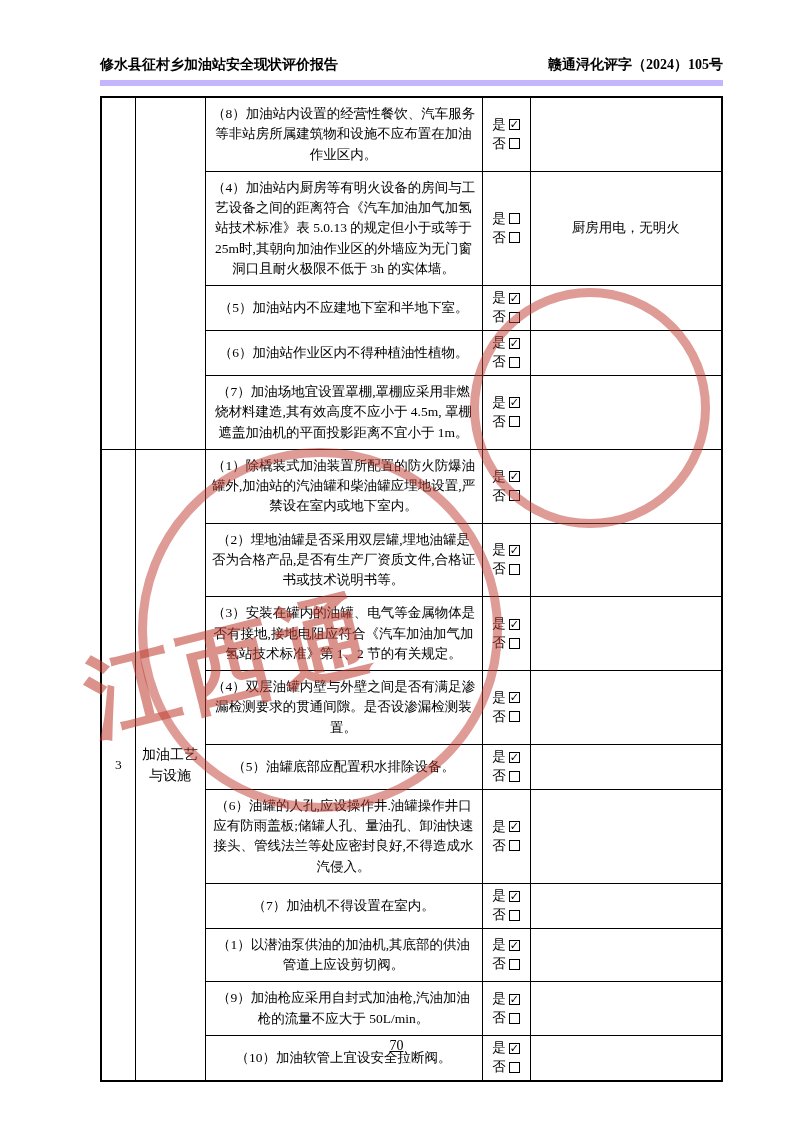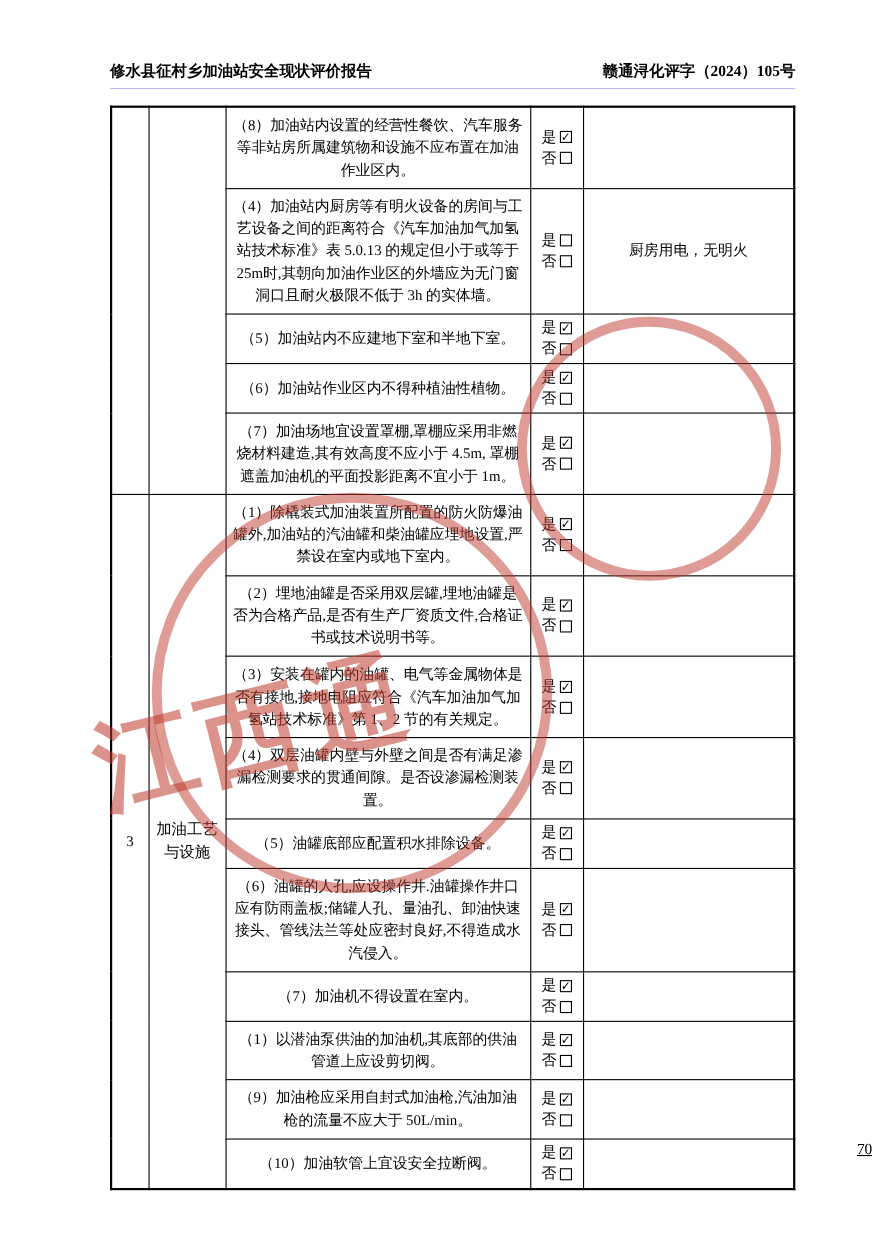--- a/index.html
+++ b/index.html
@@ -15,21 +15,21 @@
 
   .header {
     position: absolute;
     top: 56px; left: 100px; right: 70px;
     display: flex;
     justify-content: space-between;
     align-items: flex-end;
     font-weight: bold;
     font-size: 14px;
     padding-bottom: 6px;
-    border-bottom: 1px solid #c4b5fd;
+    border-bottom: 6px solid #c4b5fd;
   }
 
   .table-wrap { position: absolute; top: 96px; left: 100px; right: 70px; }
   table {
     width: 100%;
     border-collapse: collapse;
     border: 2px solid #000;
     table-layout: fixed;
   }
   td {
@@ -63,21 +63,21 @@
     font-size: 11px;
     line-height: 9px;
     font-weight: bold;
     text-align: center;
     overflow: visible;
   }
 
   .footer {
     position: absolute;
     bottom: 68px; left: 0; right: 0;
-    text-align: right;
+    text-align: center;
     font-size: 14px;
     text-decoration: underline;
   }
 
   
   .watermark { position: absolute; inset: 0; pointer-events: none; }
   .wm-circle {
     position: absolute;
     border: 9px solid #bf3a2e;
     border-radius: 50%;

